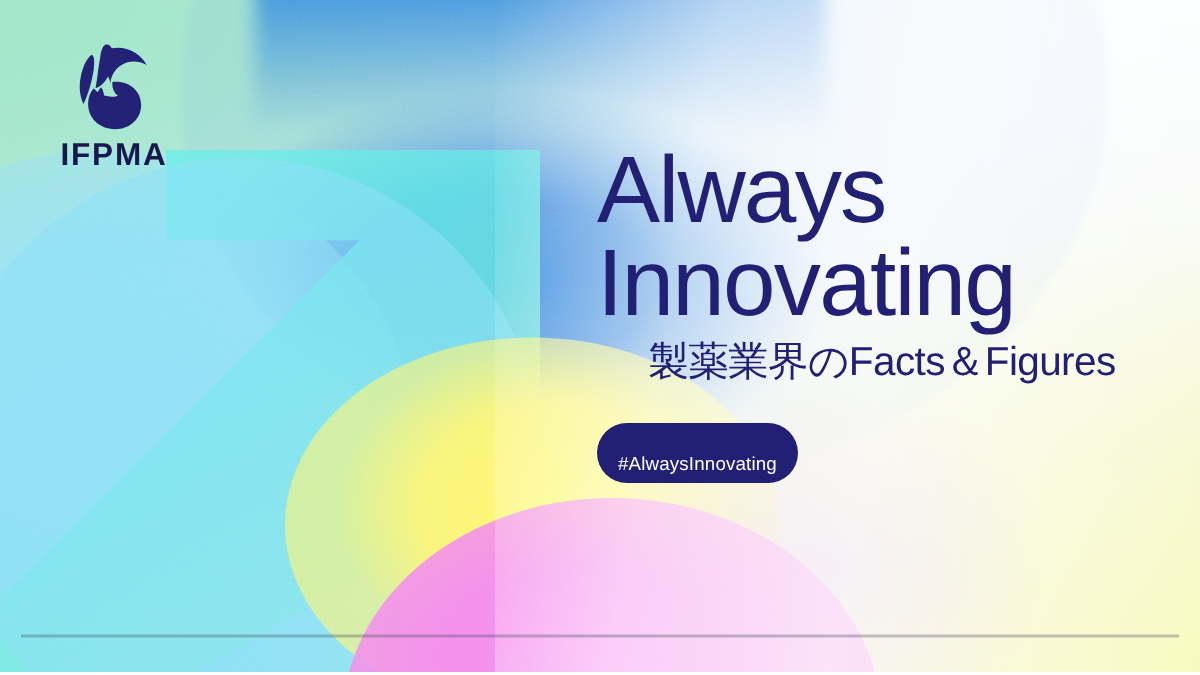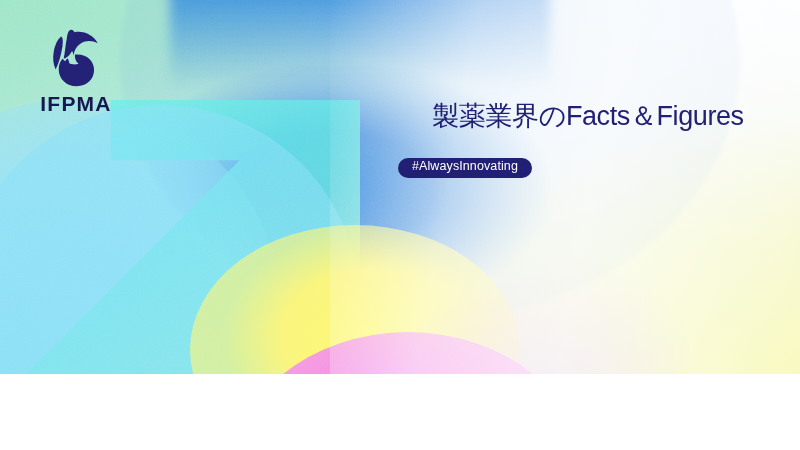--- a/index.html
+++ b/index.html
@@ -7,21 +7,21 @@
     padding: 0;
     background: #ffffff;
   }
   body {
     font-family: "Liberation Sans", sans-serif;
   }
 
   .slide {
     position: relative;
     width: 800px;
-    height: 374px;
+    height: 448px;
     overflow: hidden;
     background: #c4b5fd;
   }
 
   
   .bg-layer {
     position: absolute;
     inset: 0;
     pointer-events: none;
   }
@@ -181,21 +181,21 @@
     font-size: 27px;
     line-height: 1.1;
     font-weight: 400;
     letter-spacing: -0.4px;
     font-family: "Liberation Sans", sans-serif;
     text-align: center;
   }
   .hashtag {
     display: inline-block;
     margin-top: 26px;
-    padding: 2px 14px 6px 14px;
+    padding: 21px 14px 6px 14px;
     border-radius: 999px;
     background: #222074;
     color: #ffffff;
     font-size: 12.5px;
     line-height: 1;
     letter-spacing: 0.1px;
     font-family: "Liberation Sans", sans-serif;
   }
 
   
@@ -244,19 +244,23 @@
 
         <path d="M31 17c3 2 3 8 2 16-2 13-6 27-11 37-4-9-5-19-3-29 2-11 7-21 12-24z"></path>
 
         <path d="M41 52c3 4 4 10 3 16-1 7-4 13-8 17-3-6-3-14-1-21 1-5 3-9 6-12z"></path>
       </g>
     </svg>
     <span class="logo-word">IFPMA</span>
   </div>
 
   <div class="copy">
+    <h1 class="title">
+      <span>Always</span><br>
+      <span>Innovating</span>
+    </h1>
     <p class="subtitle">製薬業界のFacts＆Figures</p>
     <span class="hashtag">#AlwaysInnovating</span>
   </div>
 
   <div class="bottom-rule"></div>
 
 </div>
 
 </body></html>

